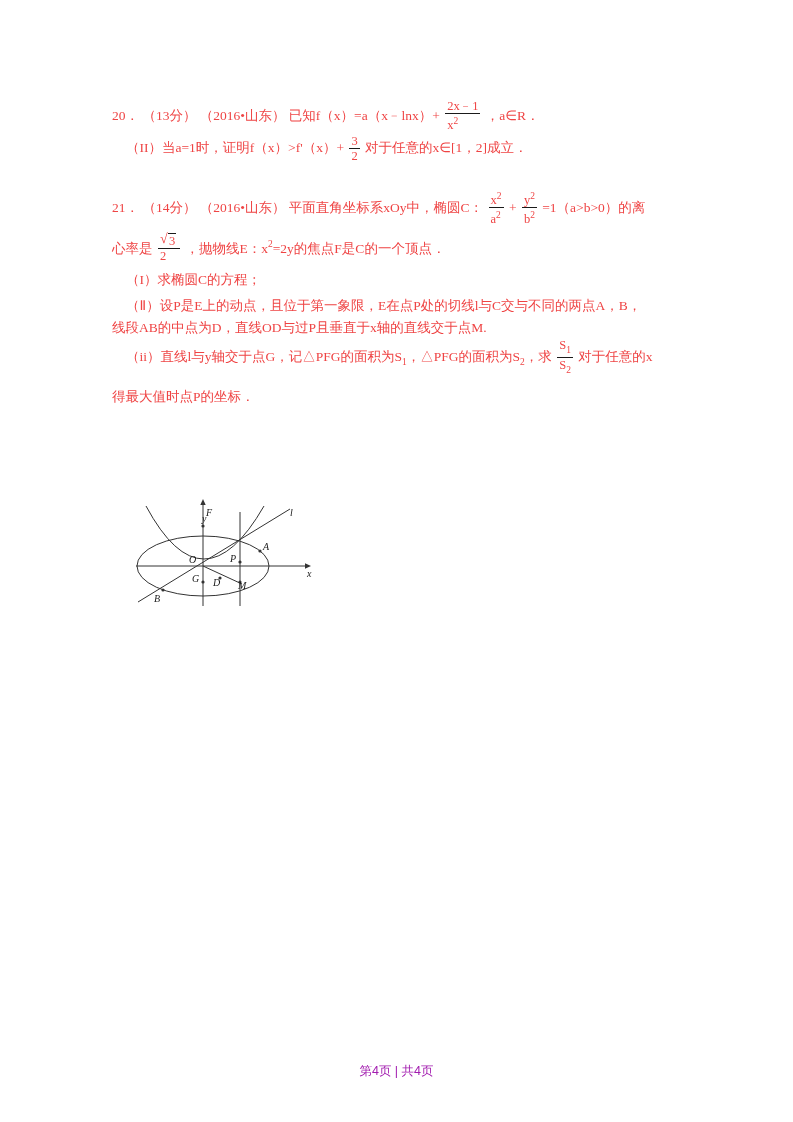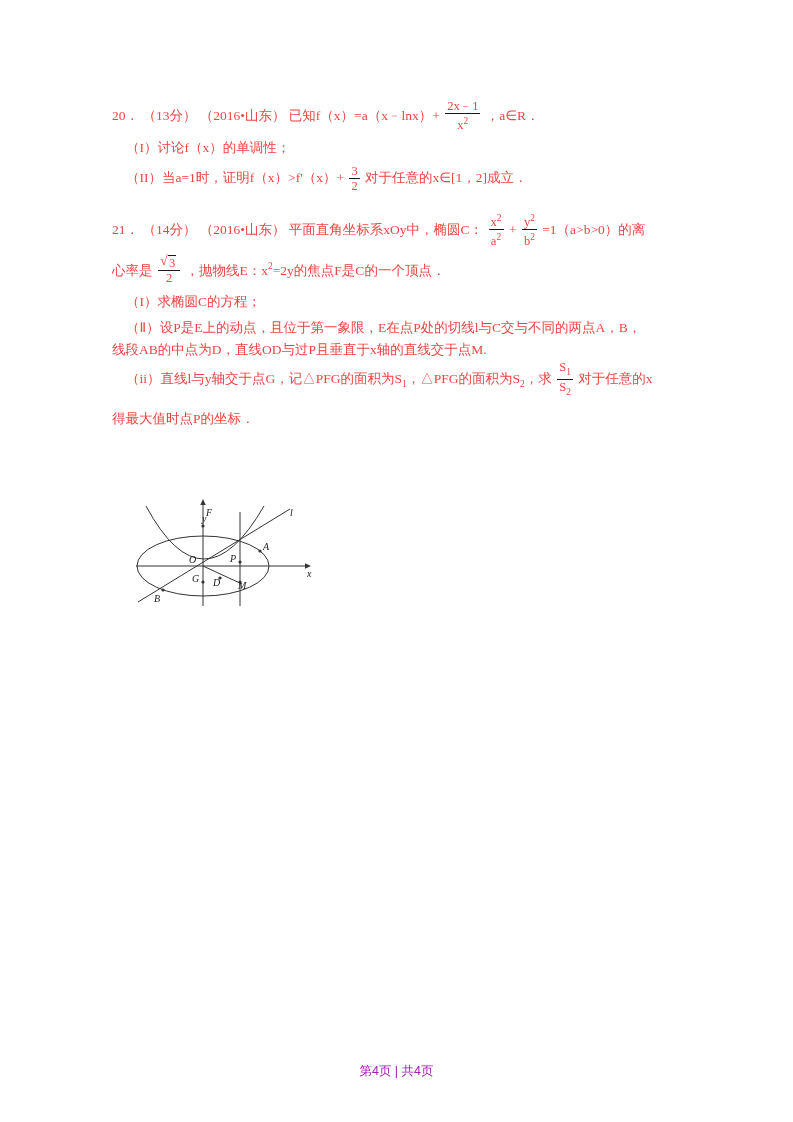--- a/index.html
+++ b/index.html
@@ -36,21 +36,20 @@
     line-height: 30px;
     color: #ef4444;
     white-space: nowrap;
   }
   .indent {
     padding-left: 14px;
   }
   .frac {
     display: inline-block;
     vertical-align: middle;
-    text-align: center;
     margin: 0 2px;
     position: relative;
     top: -1px;
   }
   .frac .num {
     display: block;
     font-size: 12.5px;
     line-height: 14px;
     padding: 0 2px;
   }
@@ -118,32 +117,31 @@
         <span>20．</span>
         <span>（13分）</span>
         <span>（2016•山东）</span>
         <span>已知f（x）=a（x﹣lnx）+</span>
         <span class="frac">
           <span class="num">2x﹣1</span>
           <span class="den"><span>x</span><span class="sup">2</span></span>
         </span>
         <span>，a∈R．</span>
       </div>
-      <div class="line indent">（I）讨论f（x）的单调性；</div>
       <div class="line indent">
         <span>（II）当a=1时，证明f（x）&gt;f'（x）+</span>
         <span class="frac">
           <span class="num">3</span>
           <span class="den">2</span>
         </span>
         <span>对于任意的x∈[1，2]成立．</span>
       </div>
     </div>
 
-    <div class="q-block" style="margin-top:18px;">
+    <div class="q-block" style="margin-top:26px;">
       <div class="line">
         <span>21．</span>
         <span>（14分）</span>
         <span>（2016•山东）</span>
         <span>平面直角坐标系xOy中，椭圆C：</span>
         <span class="frac">
           <span class="num"><span>x</span><span class="sup">2</span></span>
           <span class="den"><span>a</span><span class="sup">2</span></span>
         </span>
         <span>+</span>

